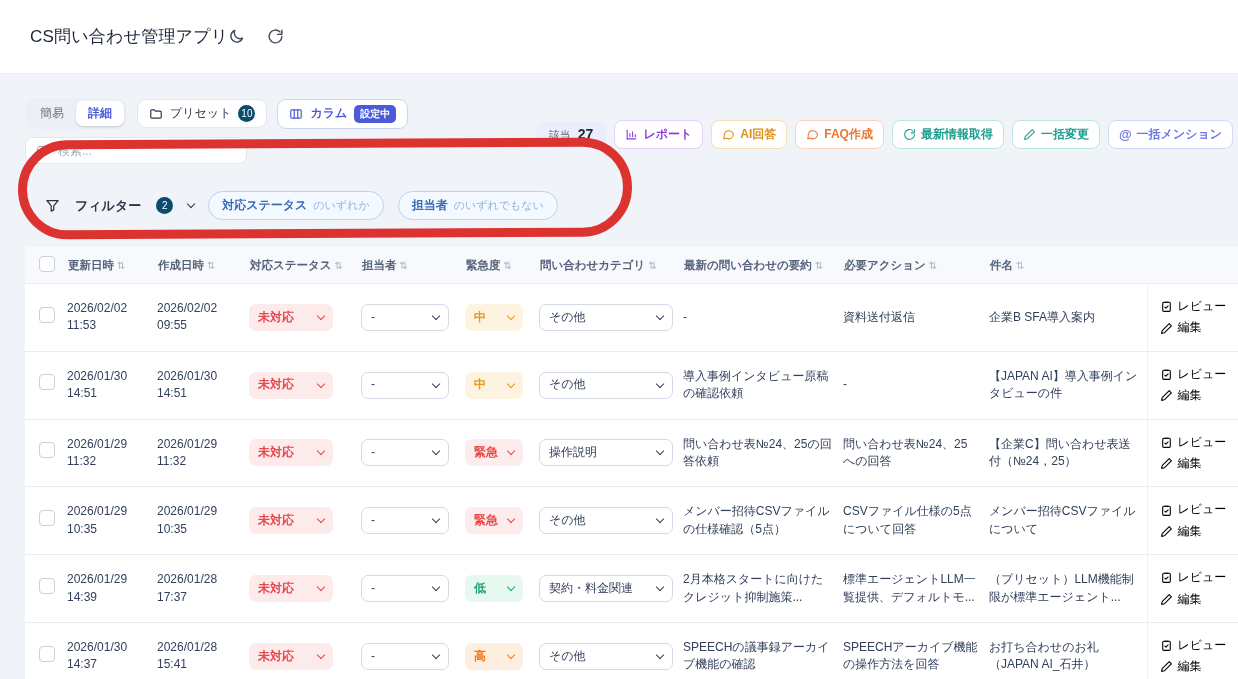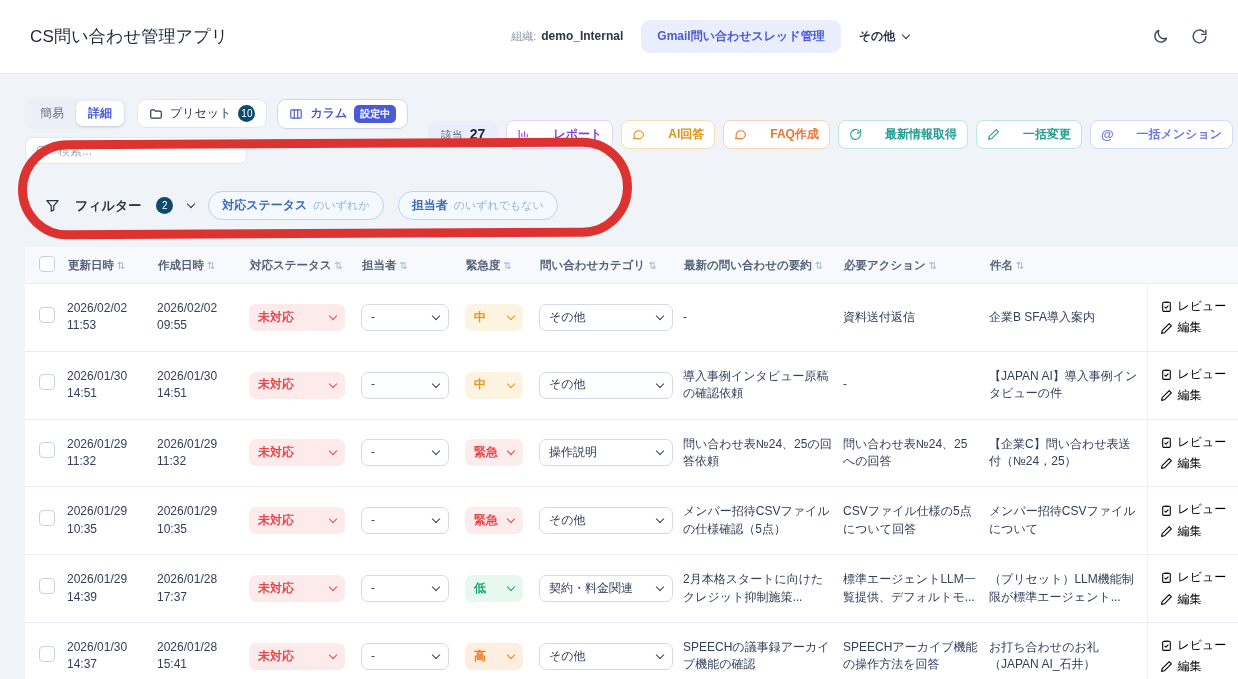--- a/index.html
+++ b/index.html
@@ -30,21 +30,21 @@
   .tool-btn.cols{color:#4a5bd8;border-color:#ccd5f5;font-weight:bold}
   .badge-circle{background:#0c4a6e;color:#fff;font-size:10px;min-width:17px;height:17px;border-radius:50%;display:inline-flex;align-items:center;justify-content:center;font-weight:normal}
   .badge-rect{background:#4a5bd8;color:#fff;font-size:10px;padding:2px 6px;border-radius:5px;font-weight:bold}
   .search{margin-top:8px;display:flex;align-items:center;gap:10px;width:222px;height:27px;background:#fff;border:1px solid #e3e8f0;border-radius:8px;padding:0 9px;color:#9aa4b5}
   .search input{border:none;outline:none;font-size:12px;width:100%;color:#2b3648;background:transparent}
   .search input::placeholder{color:#a5aebc}
   .ctl-right{display:flex;align-items:center;gap:8px;margin-left:auto;margin-top:22px;padding-right:5px;white-space:nowrap}
   .hit{display:flex;align-items:baseline;gap:7px;background:#e9edfc;border-radius:9px;padding:5px 13px}
   .hit .lbl{font-size:11px;color:#5b6575}
   .hit .num{font-size:14px;font-weight:bold;color:#1b2536}
-  .act-btn{display:inline-flex;align-items:center;gap:23px;border-radius:8px;padding:5px 10px;font-size:12px;font-weight:bold;background:#fff;border:1px solid;cursor:pointer}
+  .act-btn{display:inline-flex;align-items:center;gap:5px;border-radius:8px;padding:5px 10px;font-size:12px;font-weight:bold;background:#fff;border:1px solid;cursor:pointer}
   .act-btn.purple{color:#8b3fd6;border-color:#e4d2f8}
   .act-btn.amber{color:#e09112;border-color:#f6dfb4}
   .act-btn.orange{color:#ec7532;border-color:#f8d4bc}
   .act-btn.teal{color:#1d9e8f;border-color:#bde6e0}
   .act-btn.indigo{color:#6a74e8;border-color:#d4d8f8}
   .at{font-size:13px;font-weight:bold}
 
   
   .filter-row{display:flex;align-items:center;gap:14px;margin-top:27px;padding-left:20px}
   .filter-btn{display:flex;align-items:center;gap:15px;font-size:13px;font-weight:bold;color:#2b3648;cursor:pointer}
@@ -56,21 +56,21 @@
   .table-wrap{margin-top:27px}
   table{border-collapse:collapse;table-layout:fixed;width:1213px;background:#fff}
   thead th{background:#f7f9fc;font-size:11.5px;color:#55627a;text-align:left;padding:9px 3px;white-space:nowrap;overflow:hidden;font-weight:bold;cursor:pointer}
   .sort{color:#a8b4c6;font-size:10px;margin-left:3px;font-weight:normal}
   tbody td{border-top:1px solid #e9edf3;padding:10px 8px 10px 2px;vertical-align:middle;font-size:12px;color:#33405a;line-height:1.45;overflow:hidden}
   td.c-check,th.c-check{padding-left:14px}
   .cb{display:inline-block;width:16px;height:16px;border:1.5px solid #c7d0dd;border-radius:4px;background:#fff;cursor:pointer}
   .date-line{font-size:12px;color:#33405a}
   .sel{display:inline-flex;align-items:center;justify-content:space-between;height:27px;padding:0 9px;border-radius:7px;font-size:12px;cursor:pointer}
   .sel .chev{margin-left:6px}
-  .sel.status{width:96px;background:#fdeaea;color:#e5484d;font-weight:bold}
+  .sel.status{width:84px;background:#fdeaea;color:#e5484d;font-weight:bold}
   .sel.plain{width:88px;background:#fff;border:1px solid #d4dae3;color:#33405a}
   .sel.cat{width:134px}
   .sel.urgency{width:58px;font-weight:bold}
   .sel.urgency[data-level="medium"]{background:#fdf3e1;color:#ef9613}
   .sel.urgency[data-level="urgent"]{background:#fdecec;color:#ef4444}
   .sel.urgency[data-level="low"]{background:#e7f8f0;color:#17a673}
   .sel.urgency[data-level="high"]{background:#fdeee0;color:#f37a1f}
   td.c-actions{border-left:1px solid #edf0f5;padding-left:12px}
   .link{display:flex;align-items:center;gap:5px;color:#000000;font-size:12px;margin:4px 0;cursor:pointer;white-space:nowrap}
 
@@ -79,30 +79,20 @@
 
   .ic{flex:none;display:block}
 </style>
 </head>
 <body>
 
 <div class="viewport">
 
   <header class="topbar">
     <div class="app-title">CS問い合わせ管理アプリ</div>
-    <div class="hdr-center">
-      <div class="org">
-        <span>組織:</span><b>demo_Internal</b>
-      </div>
-      <div class="pill-btn">Gmail問い合わせスレッド管理</div>
-      <div class="more">
-        <span>その他</span>
-        <span class="chev"></span>
-      </div>
-    </div>
     <div class="hdr-right">
       <span class="hdr-ic">
         <svg class="ic" width="17" height="17" viewBox="0 0 24 24" fill="none" stroke="currentColor" stroke-width="2" stroke-linecap="round" stroke-linejoin="round">
             <path d="M20.5 14.5A8.5 8.5 0 0 1 9.5 3.5a8.5 8.5 0 1 0 11 11z"></path>
           </svg>
       </span>
       <span class="hdr-ic">
         <svg class="ic" width="17" height="17" viewBox="0 0 24 24" fill="none" stroke="currentColor" stroke-width="2" stroke-linecap="round" stroke-linejoin="round">
             <path d="M21 12a9 9 0 1 1-2.6-6.4"></path>
             <path d="M21 3v6h-6"></path>

